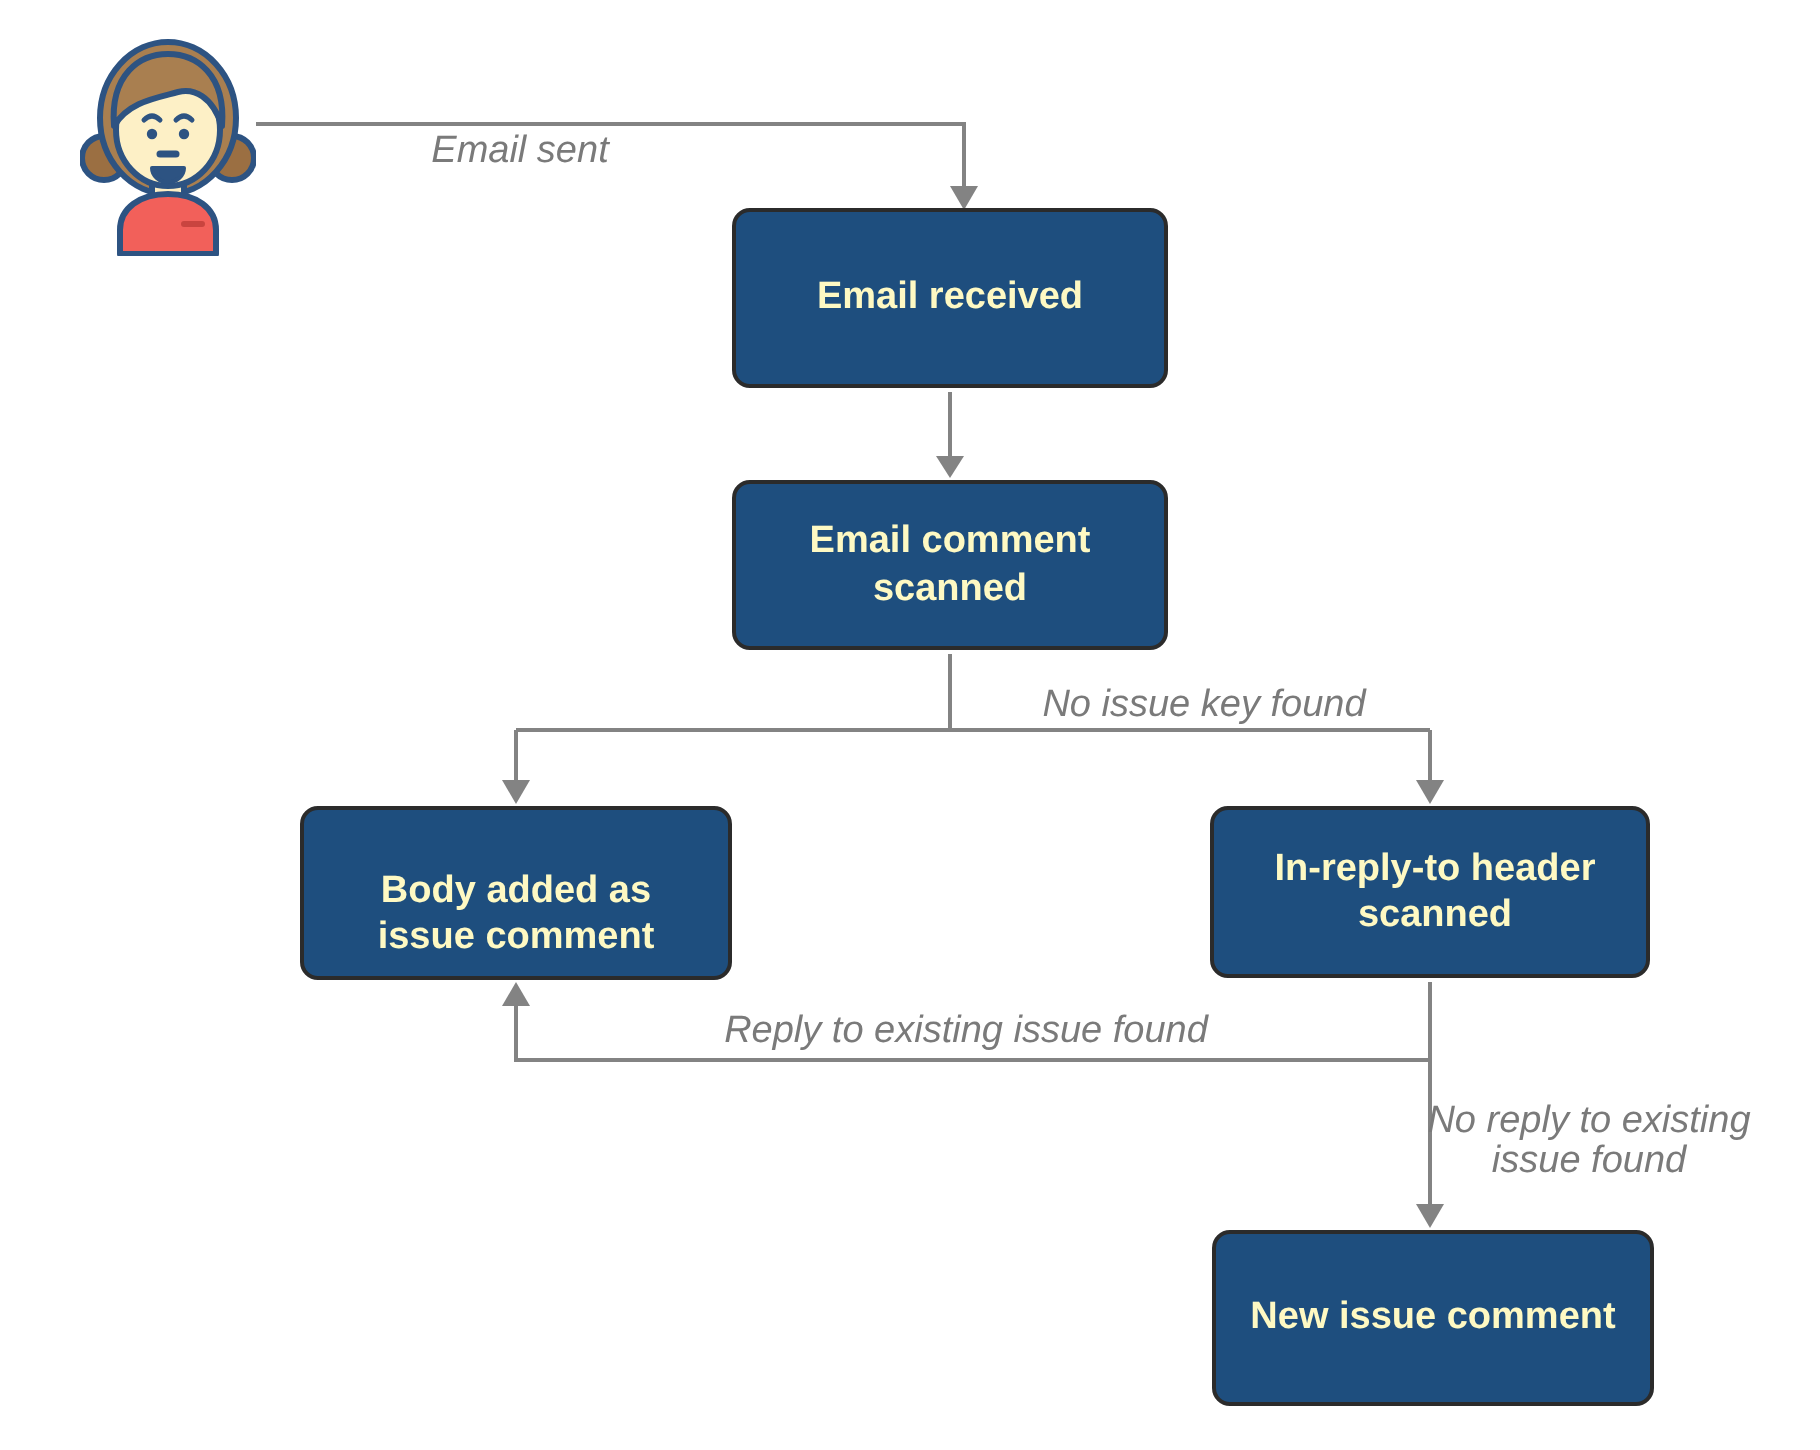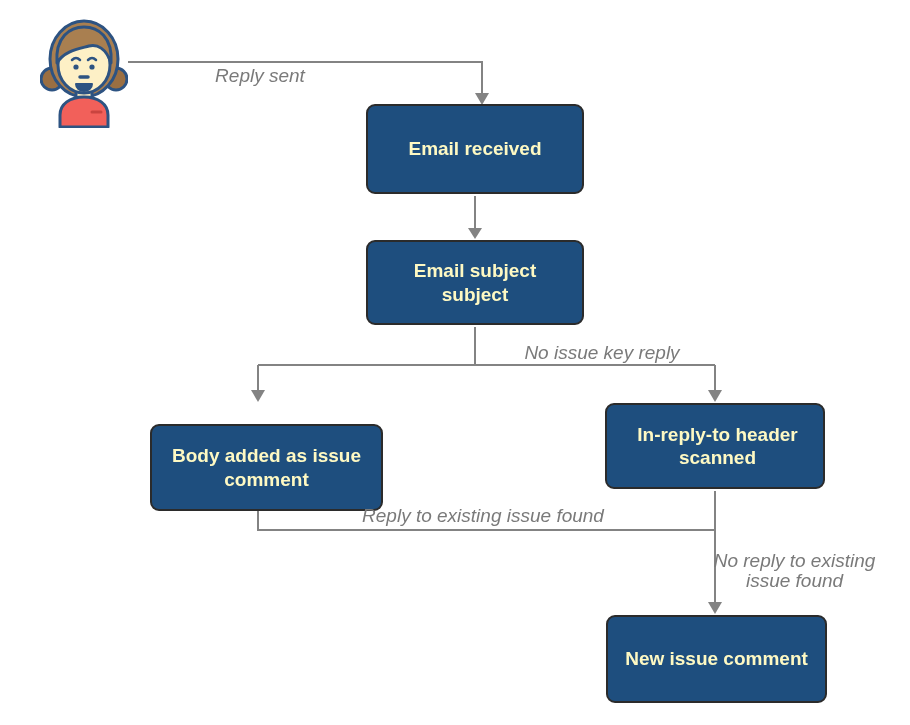--- a/index.html
+++ b/index.html
@@ -10,21 +10,21 @@
   .connector-layer{position:absolute;left:0;top:0;width:910px;height:725px;}
   .node{
     position:absolute;box-sizing:border-box;
     background:#1e4e7e;border:2px solid #2b2b2b;border-radius:9px;
     color:#fef9c3;font-weight:bold;font-size:19px;line-height:1.22;
     display:flex;align-items:center;justify-content:center;text-align:center;
     padding:8px 14px;
   }
   .node-email-received{left:366px;top:104px;width:218px;height:90px;}
   .node-email-subject{left:366px;top:240px;width:218px;height:85px;}
-  .node-body-added{left:150px;top:424px;width:233px;height:87px;}
+  .node-body-added{left:150px;top:403px;width:216px;height:87px;align-items:flex-end;}
   .node-in-reply-to{left:605px;top:403px;width:220px;height:86px;padding-left:19px;}
   .node-new-issue{left:606px;top:615px;width:221px;height:88px;}
   .edge-label{
     position:absolute;color:#7a7a7a;font-style:italic;font-size:19px;
     line-height:1.03;text-align:center;
   }
   .lbl-email-sent{left:160px;top:66px;width:200px;}
   .lbl-issue-key{left:258px;top:343px;width:200px;}
   .lbl-no-issue-key{left:502px;top:343px;width:200px;}
   .lbl-reply-found{left:333px;top:506px;width:300px;}
@@ -72,30 +72,30 @@
         <path d="M40 62 H48" stroke-width="3.5"></path>
         <path d="M36 69 A8 7 0 0 0 52 69 Z" fill="#2d5382" stroke-width="2"></path>
       </g>
     </svg>
   </div>
 
   <div class="node node-email-received">
     <span>Email received</span>
   </div>
   <div class="node node-email-subject">
-    <span>Email subject subject</span>
+    <span>Email comment scanned</span>
   </div>
   <div class="node node-body-added">
     <span>Body added as issue comment</span>
   </div>
   <div class="node node-in-reply-to">
     <span>In-reply-to header scanned</span>
   </div>
   <div class="node node-new-issue">
     <span>New issue comment</span>
   </div>
 
-  <div class="edge-label lbl-email-sent">Reply sent</div>
-  <div class="edge-label lbl-no-issue-key">No issue key reply</div>
+  <div class="edge-label lbl-email-sent">Email sent</div>
+  <div class="edge-label lbl-no-issue-key">No issue key found</div>
   <div class="edge-label lbl-no-reply-found">No reply to existing issue found</div>
   <div class="edge-label lbl-reply-found">Reply to existing issue found</div>
 
 </div>
 
 </body></html>

